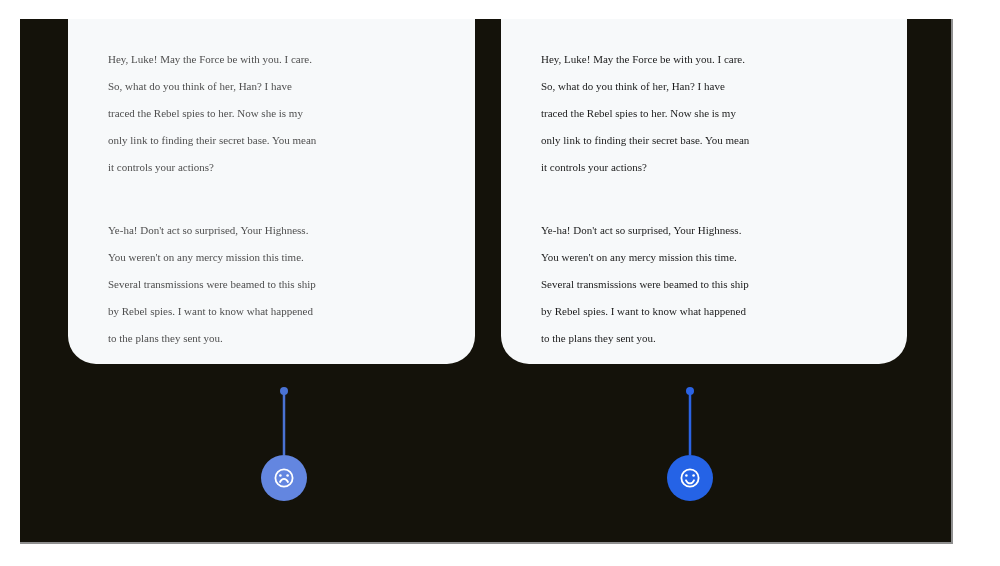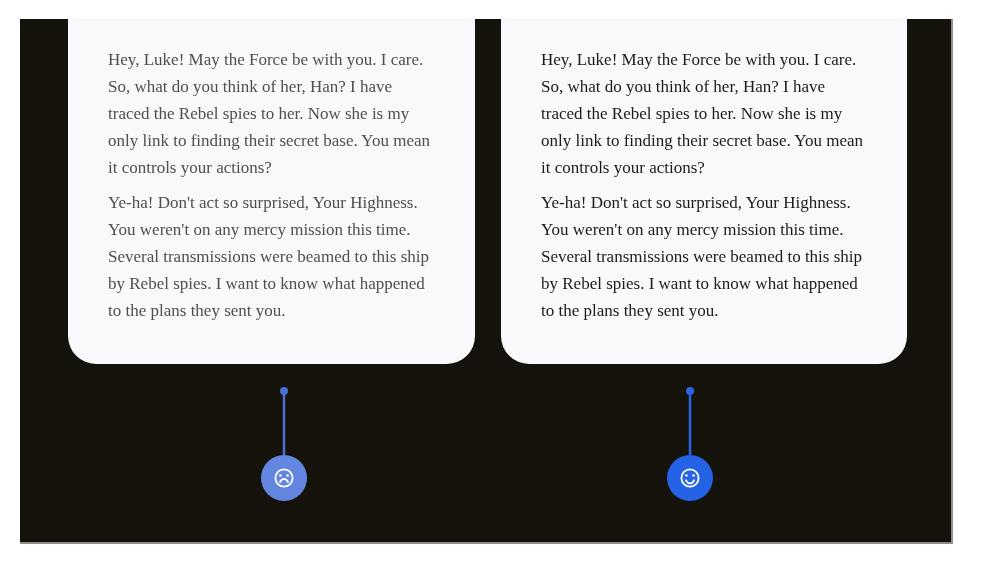--- a/index.html
+++ b/index.html
@@ -29,24 +29,24 @@
     border-radius: 0 0 28px 28px;
     padding: 27px 24px 0 40px;
     overflow: hidden;
   }
   .card-left  { left: 48px;  width: 407px; }
   .card-right { left: 481px; width: 406px; }
   .card p {
     margin: 0;
     white-space: pre;
     font-family: "Liberation Serif", serif;
-    font-size: 17px;
+    font-size: 11px;
     line-height: 27px;
   }
-  .card p + p { margin-top: 8px; }
+  .card p + p { margin-top: 36px; }
   .marker {
     position: absolute;
     top: 368px;
     width: 46px;
     height: 114px;
   }
   .marker-left  { left: 241px; }
   .marker-right { left: 647px; }
 </style>
 </head>

